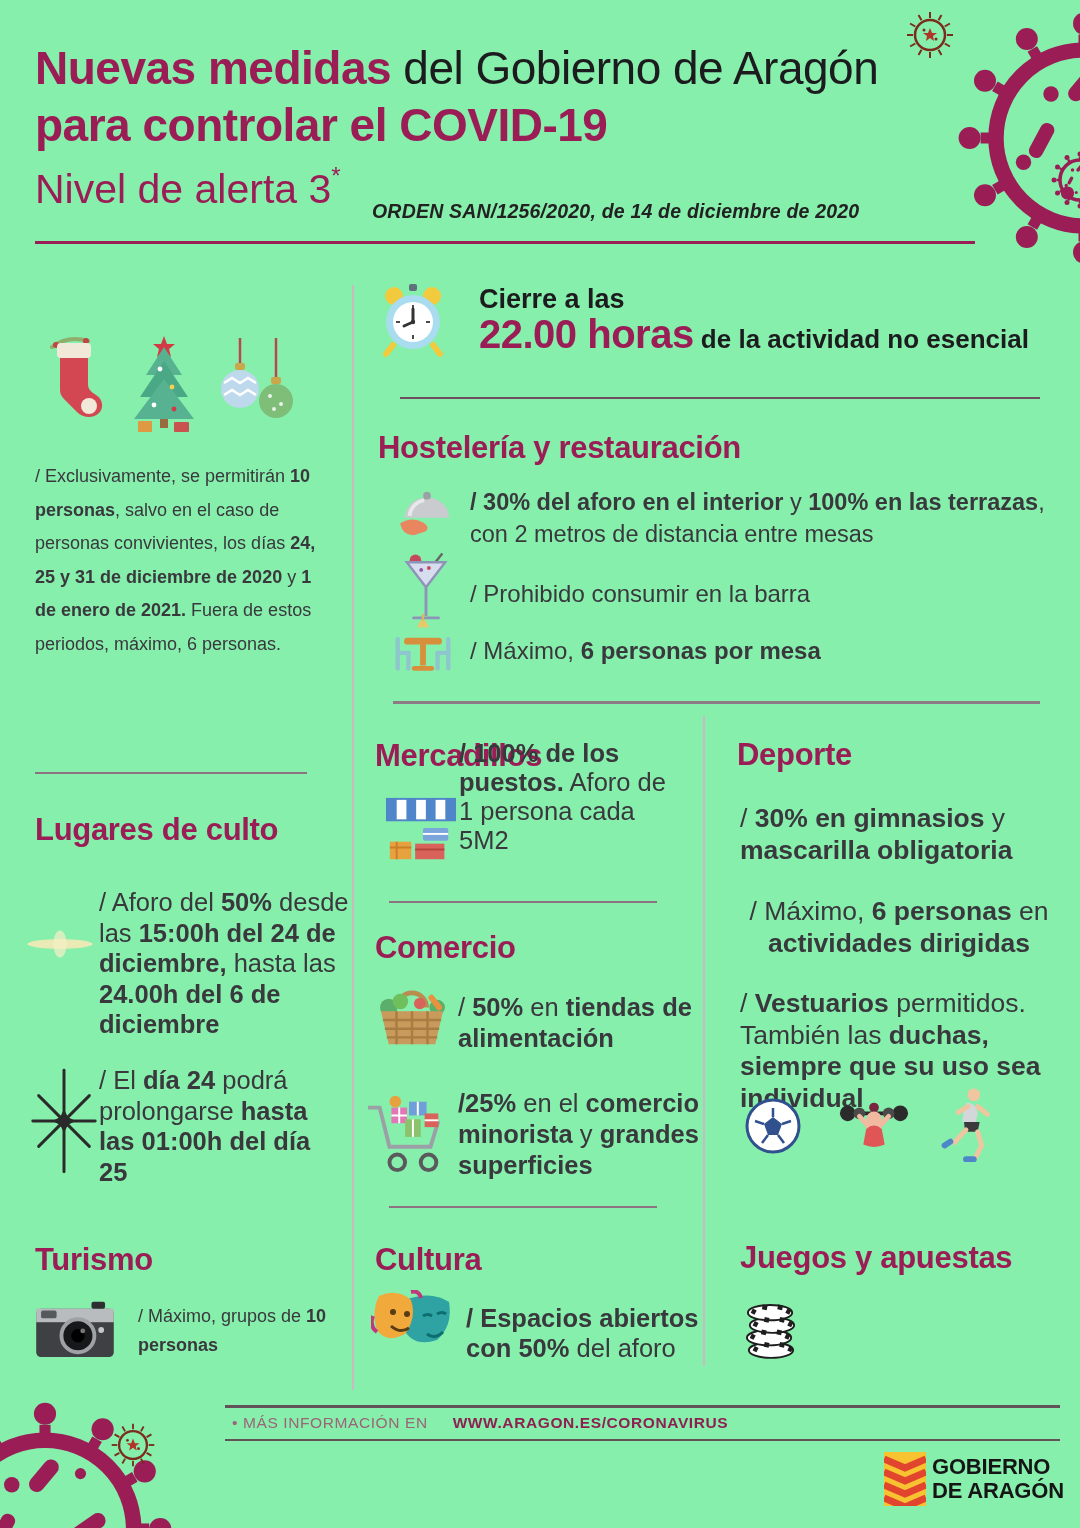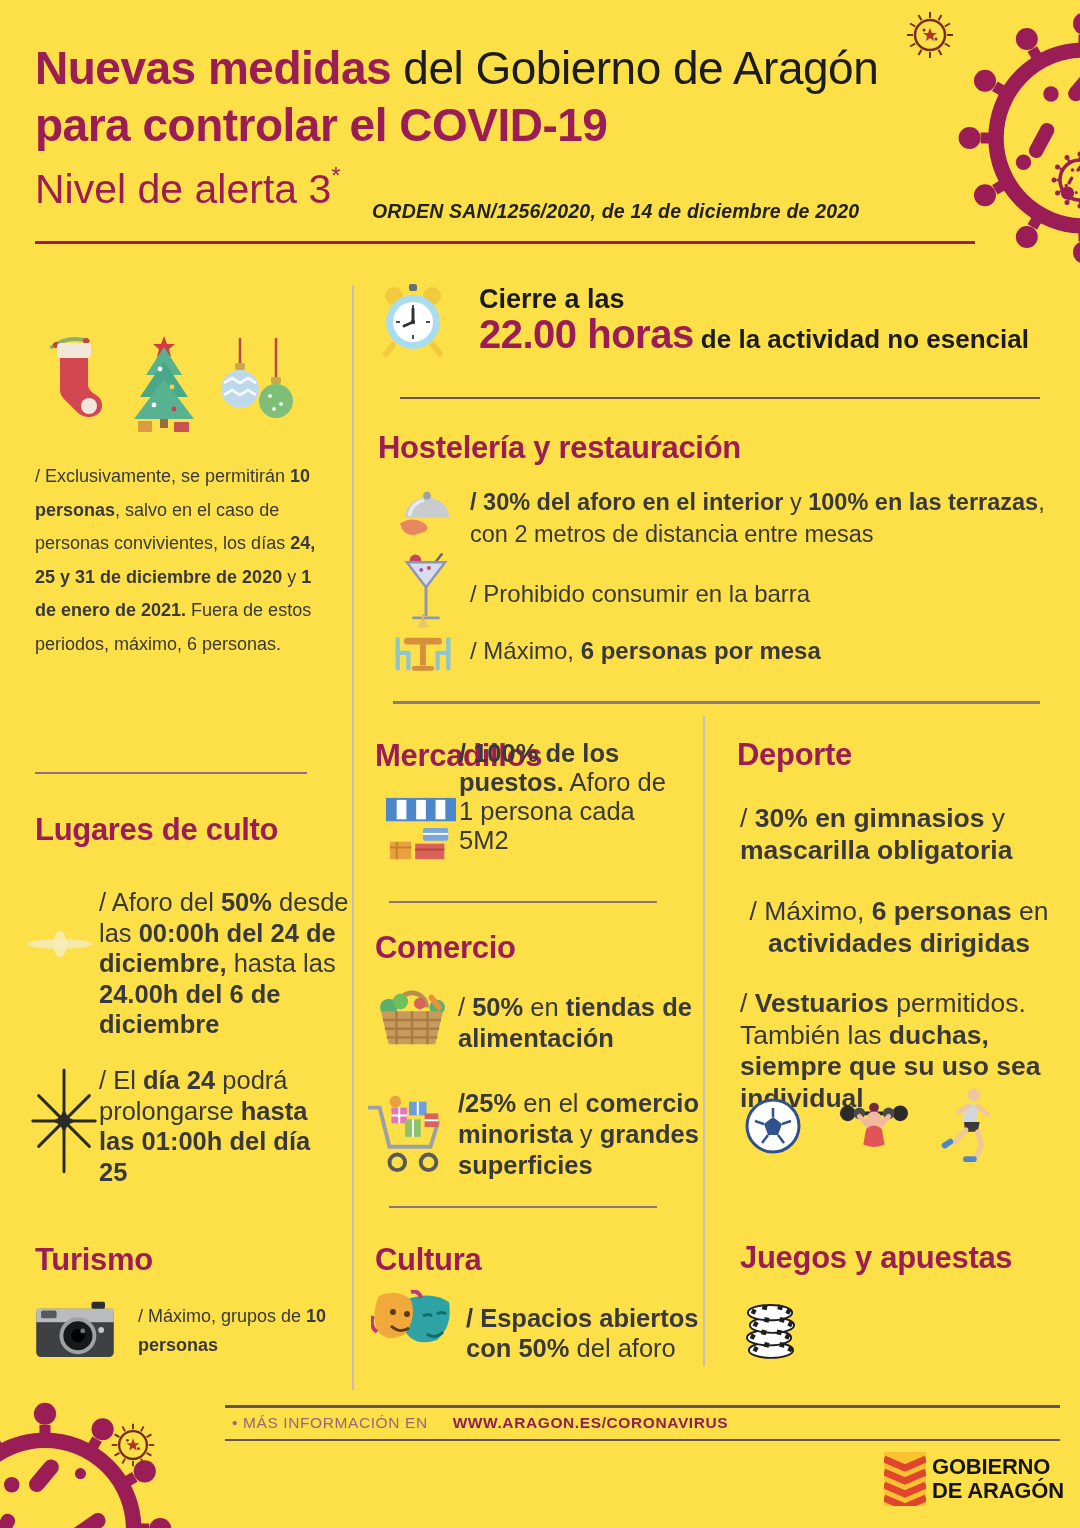--- a/index.html
+++ b/index.html
@@ -1,21 +1,21 @@
 <!DOCTYPE html>
 <html lang="es"><head>
 <meta charset="utf-8">
 <style>
   :root{
     --maroon:#9b1d56;
     --ink:#39383d;
     --rule:#8d7280;
   }
   html,body{margin:0;padding:0;background:#e9e9e9;}
-  .page{position:relative;width:1080px;height:1528px;background:#fde047;overflow:hidden;
+  .page{position:relative;width:1080px;height:1528px;background:#86efac;overflow:hidden;
         font-family:"Liberation Sans","DejaVu Sans",sans-serif;color:var(--ink);}
   .abs{position:absolute;}
   .seg{font-weight:400;}
   .seg.b{font-weight:700;}
   .seg.accent{color:var(--maroon);font-weight:700;}
   .title{font-size:46px;line-height:57px;font-weight:400;color:#1c1b1e;letter-spacing:-.5px;}
   .alert{font-size:41px;color:var(--maroon);font-weight:400;}
   .alert sup{font-size:24px;position:relative;top:-4px;}
   .order{font-size:19.5px;font-style:italic;font-weight:700;color:#222;letter-spacing:.2px;}
   .h2{font-size:31px;font-weight:700;color:var(--maroon);letter-spacing:-.3px;}
@@ -162,21 +162,21 @@
   <div class="abs body" style="left:35px;top:460px;width:298px;line-height:33.5px;"><span class="seg">/ Exclusivamente, se permitirán </span><span class="seg b">10 personas</span><span class="seg">, salvo en el caso de personas convivientes, los días </span><span class="seg b">24, 25 y 31 de diciembre de 2020</span><span class="seg"> y </span><span class="seg b">1 de enero de 2021.</span><span class="seg"> Fuera de estos periodos, máximo, 6 personas.</span></div>
 
   <div class="abs rule" style="left:35px;top:772px;width:272px;height:2px;"></div>
 
   <div class="abs h2" style="left:35px;top:812px;">Lugares de culto</div>
 
   <svg class="abs" style="left:22px;top:918px;" viewBox="0 0 76 54" width="76" height="52">
     <ellipse cx="38" cy="27" rx="34" ry="5" fill="#f4e9b6" opacity="0.9"></ellipse>
     <ellipse cx="38" cy="27" rx="7" ry="14" fill="#f7efc8" opacity="0.7"></ellipse>
   </svg>
-  <div class="abs body" style="left:99px;top:887px;width:252px;font-size:25.5px;line-height:30.5px;"><span class="seg">/ Aforo del </span><span class="seg b">50%</span><span class="seg">  desde las </span><span class="seg b">00:00h del 24 de diciembre,</span><span class="seg"> hasta las </span><span class="seg b">24.00h del 6 de diciembre</span></div>
+  <div class="abs body" style="left:99px;top:887px;width:252px;font-size:25.5px;line-height:30.5px;"><span class="seg">/ Aforo del </span><span class="seg b">50%</span><span class="seg">  desde las </span><span class="seg b">15:00h del 24 de diciembre,</span><span class="seg"> hasta las </span><span class="seg b">24.00h del 6 de diciembre</span></div>
 
   <svg class="abs" style="left:25px;top:1068px;" viewBox="0 0 80 108" width="78" height="106">
     <g stroke="#2a2a2a" stroke-width="3" stroke-linecap="round">
       <path d="M40 2 V106"></path>
         <path d="M14 28 L66 80"></path>
         <path d="M66 28 L14 80"></path>
         <path d="M8 54 H72"></path>
     </g>
     <polygon points="40,42 46,54 40,66 34,54" fill="#2a2a2a"></polygon>
     <polygon points="28,54 40,48 52,54 40,60" fill="#2a2a2a"></polygon>

